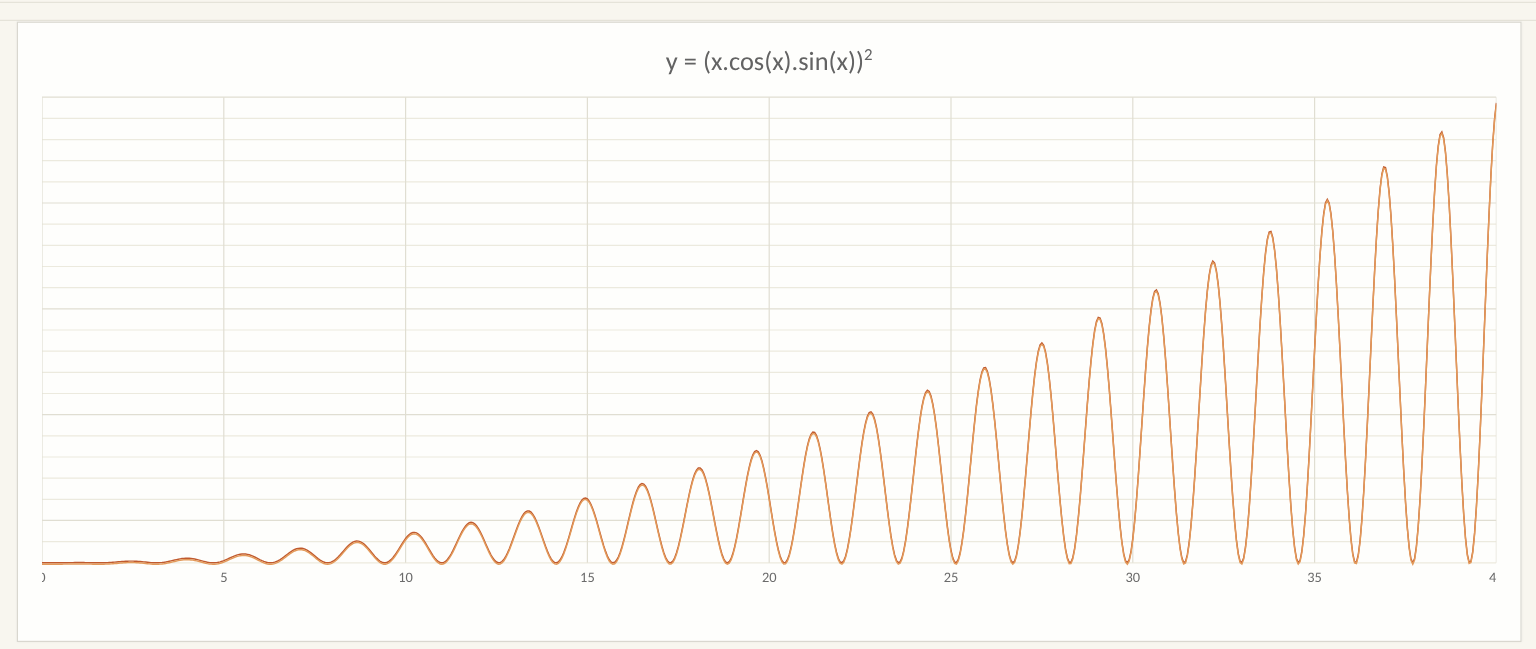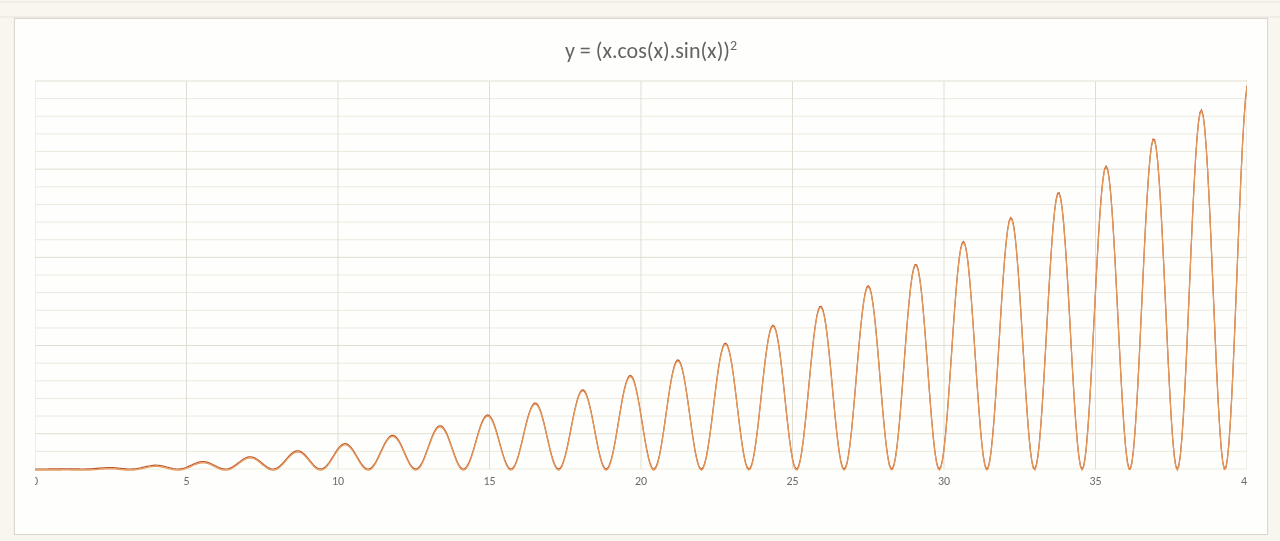--- a/index.html
+++ b/index.html
@@ -1,20 +1,20 @@
 <!DOCTYPE html>
 <html><head>
 <meta charset="utf-8">
 <style>
 html,body{margin:0;padding:0;width:1280px;height:541px;background:#f8f6ef;font-family:Calibri,Arial,sans-serif;}
 .sheet{position:absolute;left:0;top:0;width:1280px;height:541px;}
 .sheet .cellgrid{position:absolute;left:0;top:0;width:1280px;height:541px;}
 .sheet .cellgrid line{stroke:#e5e3d9;stroke-width:1;}
 .chartbox{position:absolute;left:14px;top:18px;width:1252px;height:515px;background:#fefefc;border:1px solid #d9d7cf;box-shadow:0 0 2px rgba(0,0,0,.05);}
-.chart-title{position:absolute;left:10px;top:18px;width:100%;text-align:center;font-size:22px;color:#636363;font-weight:400;}
+.chart-title{position:absolute;left:0;top:18px;width:100%;text-align:center;font-size:22px;color:#636363;font-weight:400;}
 .chart-title sup{font-size:14px;vertical-align:super;}
 .plot{position:absolute;left:20px;top:58px;width:1212px;height:420px;}
 .plot svg{width:100%;height:100%;display:block;}
 .grid line{stroke:#eceade;stroke-width:1;}
 .grid line.major{stroke:#e0ded2;}
 .axis text{font-size:12px;fill:#6b6b6b;font-family:Calibri,Arial,sans-serif;}
 .series path{fill:none;stroke-width:1.2;}
 .s1{stroke:#c05a2e;}
 .s2{stroke:#e39a5a;}
 </style>

